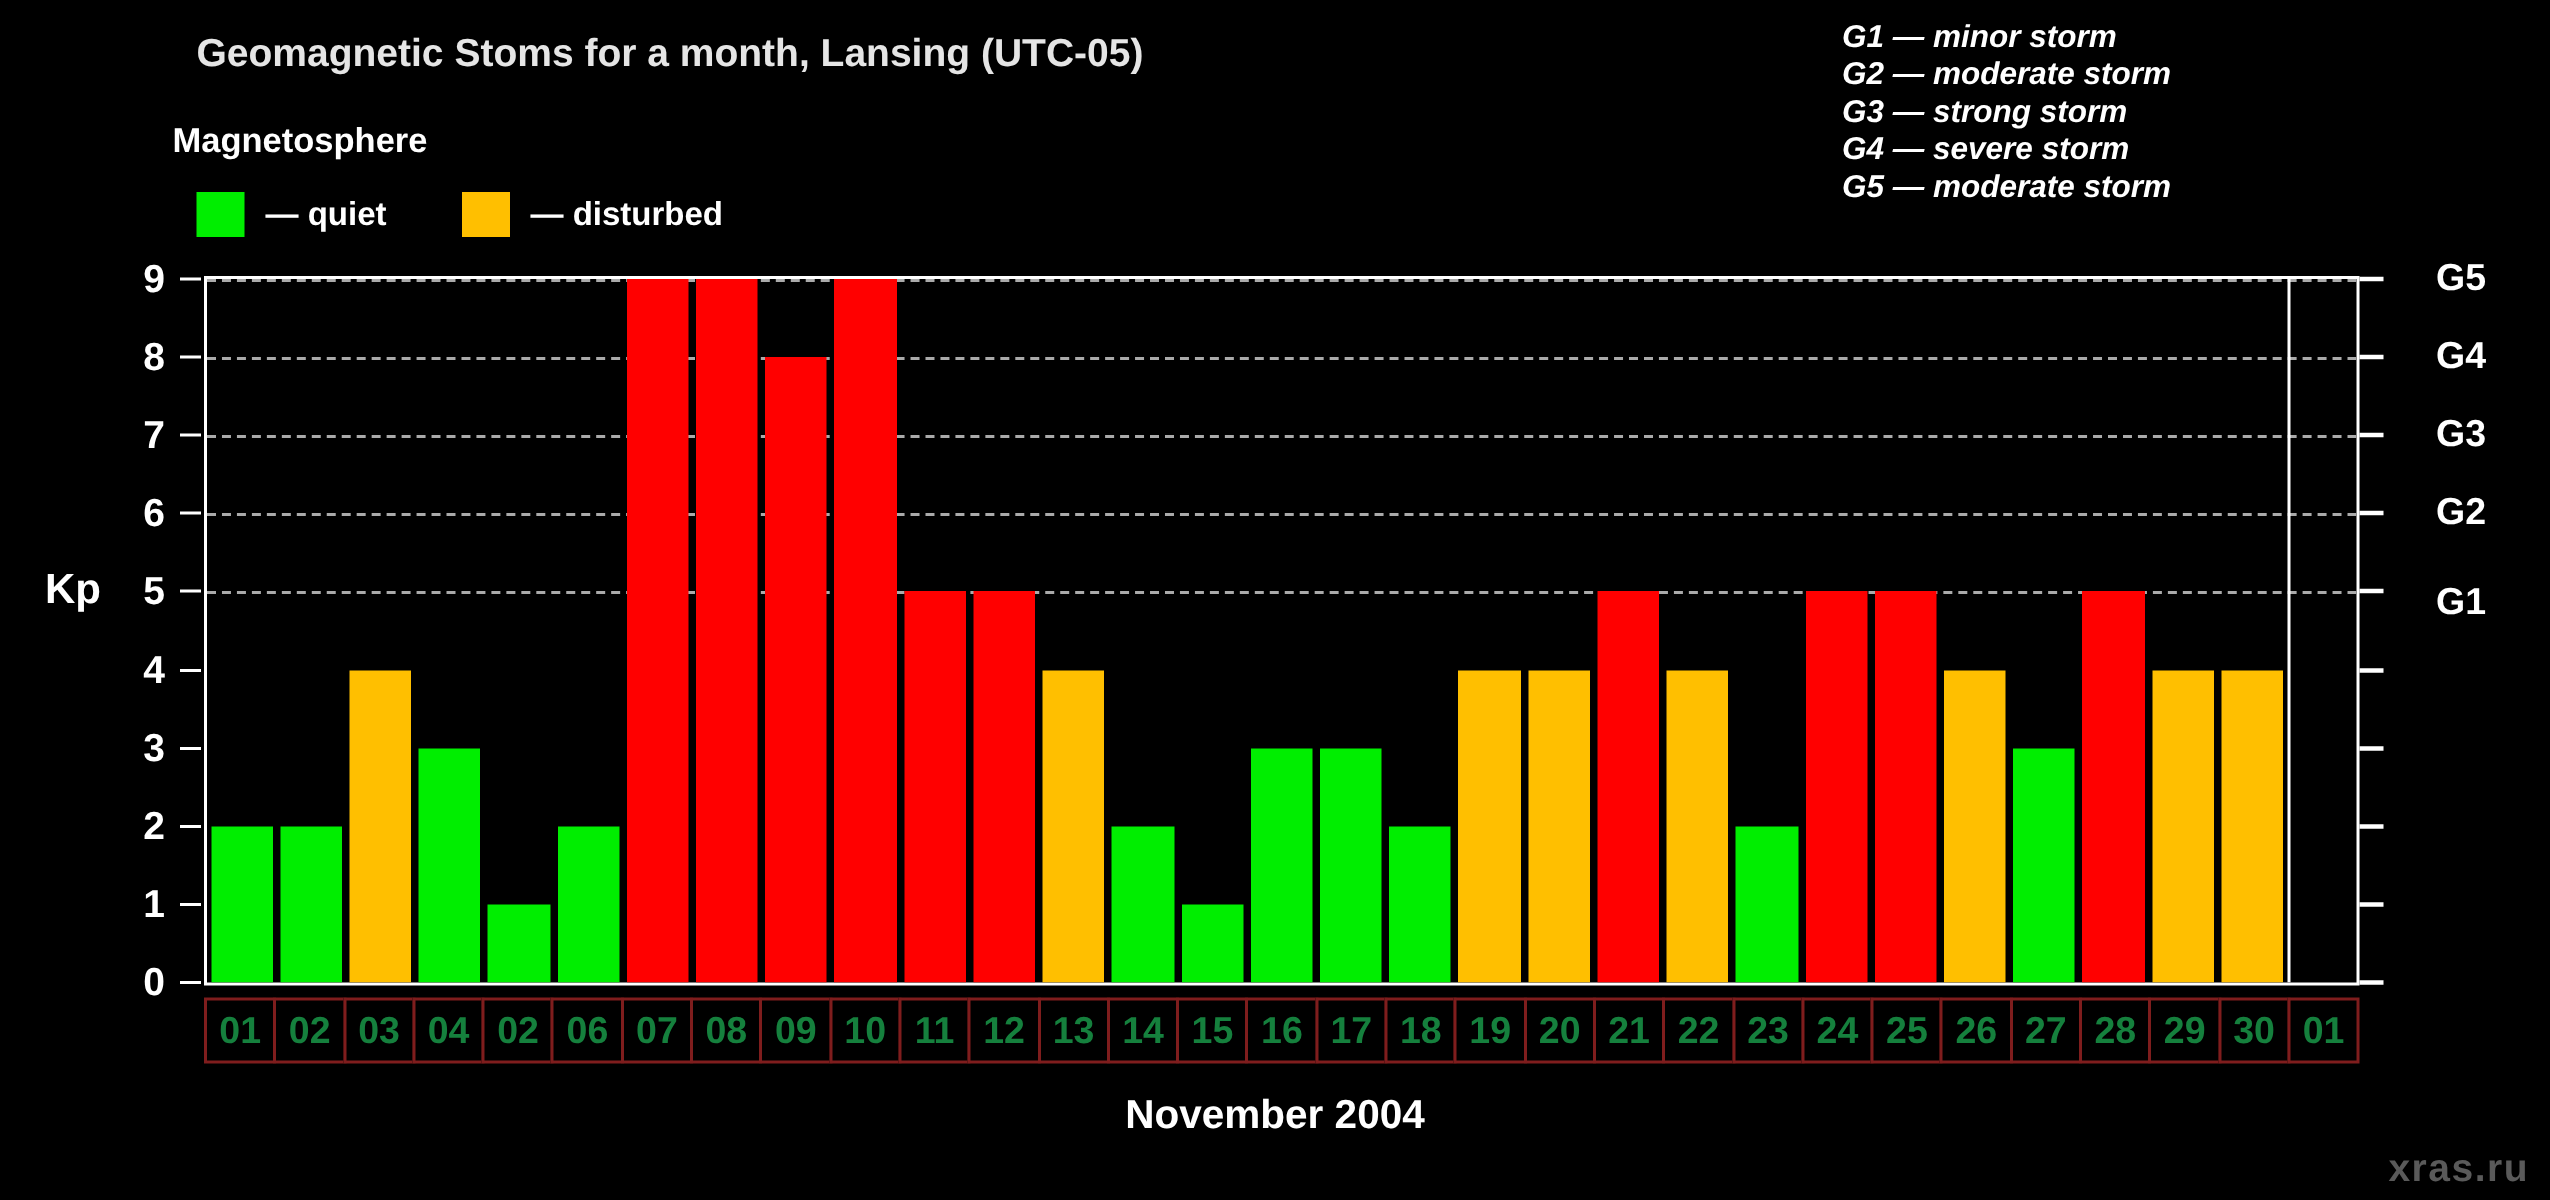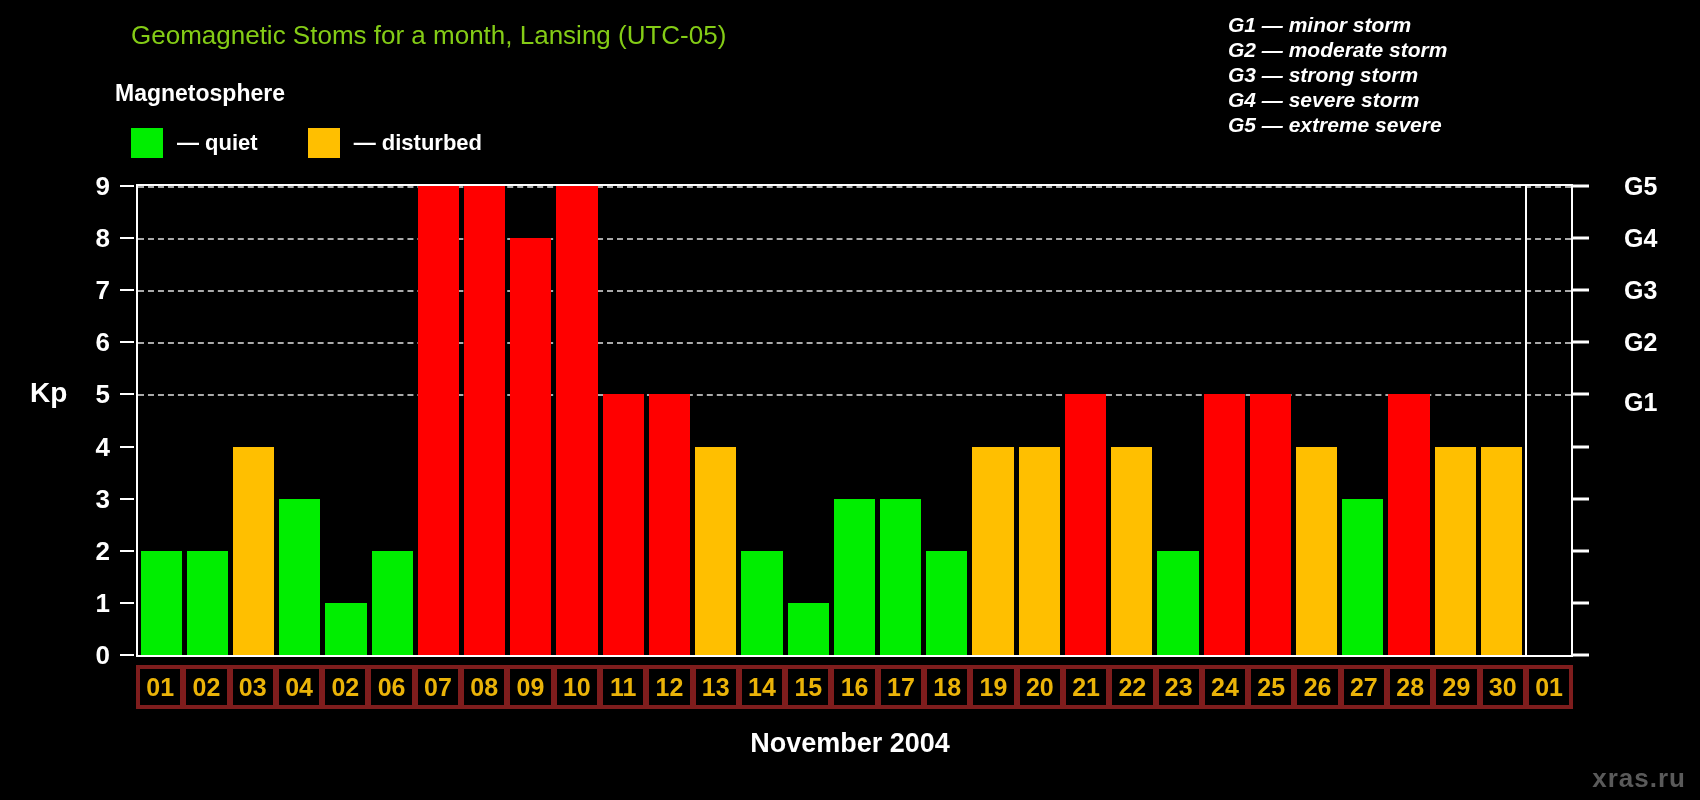--- a/index.html
+++ b/index.html
@@ -7,21 +7,21 @@
     width:1700px;height:800px;
     background:#000;
     font-family:"Liberation Sans", sans-serif;
     overflow:hidden;
     position:relative;
   }
 
   
   #chart-title{
     position:absolute; left:131px; top:20px;
-    color:#84cc16; font-size:26px; font-weight:normal;
+    color:#e5e5e5; font-size:26px; font-weight:bold;
     letter-spacing:0px; white-space:nowrap;
   }
   #magnetosphere-label{
     position:absolute; left:115px; top:80px;
     color:#fff; font-size:23px; font-weight:bold; white-space:nowrap;
   }
 
   
   #color-legend{
     position:absolute; left:131px; top:128px;
@@ -111,25 +111,25 @@
   }
 
   
   #x-axis-days{
     position:absolute; left:136px; top:665px;
     width:1437px; height:44px;
     display:flex;
   }
   .day-box{
     flex:1 1 0;
-    border:4px solid #7f1d1d;
+    border:2px solid #7f1d1d;
     box-sizing:border-box;
     margin-right:-2px;
     display:flex;align-items:center;justify-content:center;
-    color:#eab308;font-size:25px;font-weight:bold;
+    color:#15803d;font-size:25px;font-weight:bold;
     background:#000;
   }
   .day-box:last-child{margin-right:0;}
 
   
   #x-axis-title{
     position:absolute; left:0; right:0; top:728px;
     text-align:center; color:#fff;
     font-size:27px; font-weight:bold;
   }
@@ -156,21 +156,21 @@
       <span class="legend-text">— disturbed</span>
     </div>
     <div class="legend-gap-b"></div>
   </div>
 
 <div id="g-scale-legend">
     <div class="g-line">G1 — minor storm</div>
     <div class="g-line">G2 — moderate storm</div>
     <div class="g-line">G3 — strong storm</div>
     <div class="g-line">G4 — severe storm</div>
-    <div class="g-line">G5 — extreme severe</div>
+    <div class="g-line">G5 — moderate storm</div>
   </div>
 
 <div id="plot-frame">
   <div id="plot-inner">
     <div id="gridlines-layer">
         <div class="gridline" style="top: 208.444px;"></div>
         <div class="gridline" style="top: 156.333px;"></div>
         <div class="gridline" style="top: 104.222px;"></div>
         <div class="gridline" style="top: 52.1111px;"></div>
         <div class="gridline" style="top: 0px;"></div>

